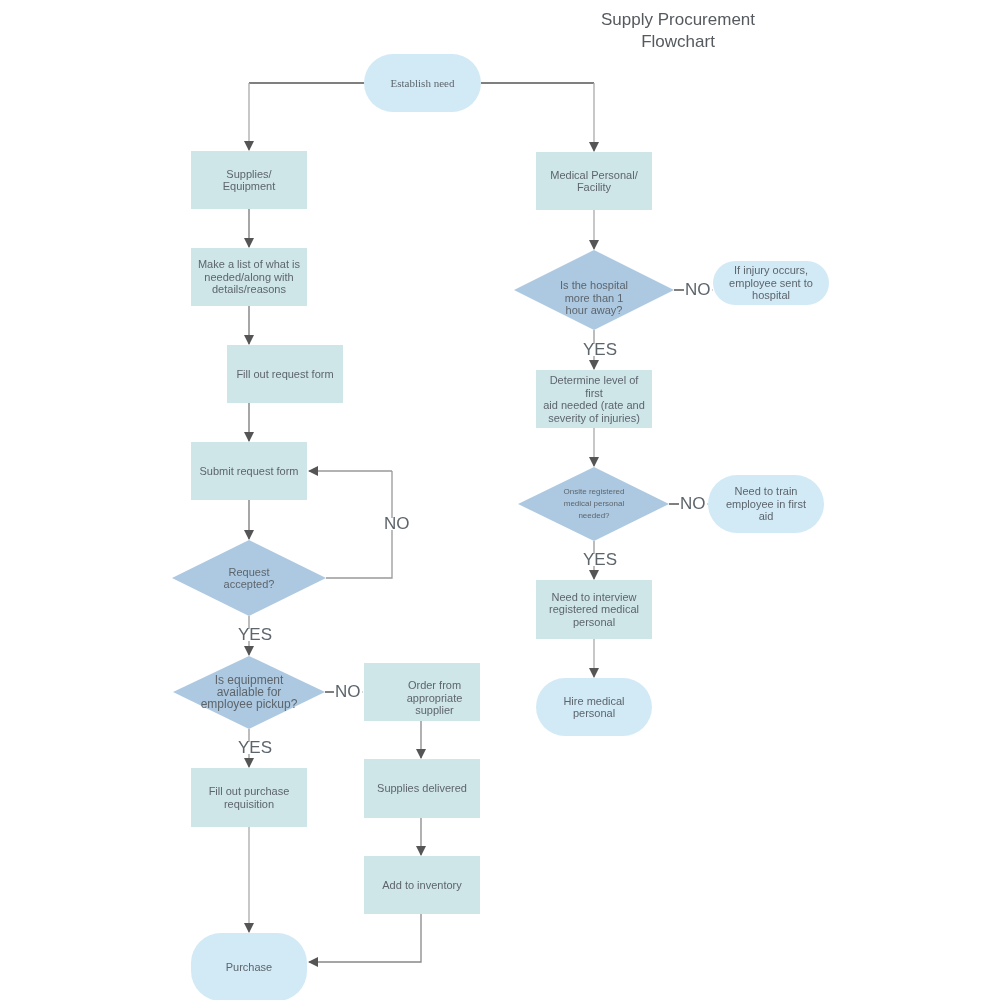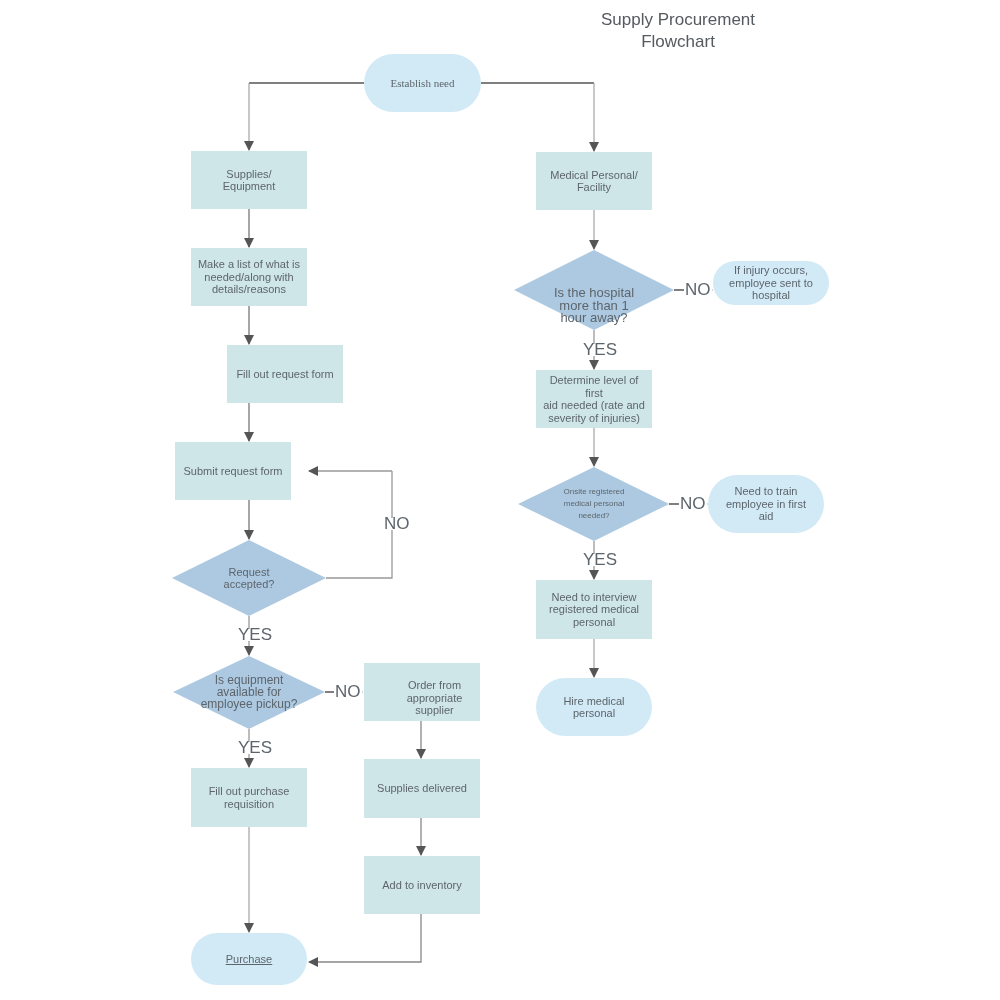--- a/index.html
+++ b/index.html
@@ -60,37 +60,37 @@
   </g>
 </svg>
 
 <div class="node term" style="left:364px;top:54px;width:117px;height:58px;font-family:Liberation Serif, serif;">Establish need</div>
 <div class="node rect" style="left:191px;top:151px;width:116px;height:58px;">Supplies/
 Equipment</div>
 <div class="node rect" style="left:191px;top:248px;width:116px;height:58px;">Make a list of what is
 needed/along with
 details/reasons</div>
 <div class="node rect" style="left:191px;top:345px;width:116px;height:58px;margin-left:36px;">Fill out request form</div>
-<div class="node rect" style="left:175px;top:442px;width:116px;height:58px;">Submit request form</div>
+<div class="node rect" style="left:191px;top:442px;width:116px;height:58px;">Submit request form</div>
 <div class="dtext" style="left:192px;top:560px;width:114px;height:36px;font-size:11px;line-height:12.5px;">Request
 accepted?</div>
 <div class="dtext" style="left:193px;top:674px;width:112px;height:36px;font-size:12px;line-height:12px;">Is equipment
 available for
 employee pickup?</div>
 <div class="node rect" style="left:191px;top:768px;width:116px;height:59px;">Fill out purchase
 requisition</div>
-<div class="node term" style="left:191px;top:933px;width:116px;height:52px;text-decoration:underline;">Purchase</div>
+<div class="node term" style="left:191px;top:933px;width:116px;height:68px;">Purchase</div>
 <div class="node rect" style="left:364px;top:663px;width:116px;height:58px;align-items:flex-start;padding-top:16px;padding-left:29px;">Order from appropriate
 supplier</div>
 <div class="node rect" style="left:364px;top:759px;width:116px;height:59px;align-items:flex-start;padding-top:23px;">Supplies delivered</div>
 <div class="node rect" style="left:364px;top:856px;width:116px;height:58px;">Add to inventory</div>
 
 <div class="node rect" style="left:536px;top:152px;width:116px;height:58px;">Medical Personal/
 Facility</div>
-<div class="dtext" style="left:540px;top:286px;width:108px;height:40px;font-size:13px;line-height:12.5px;">Is the hospital
+<div class="dtext" style="left:540px;top:278px;width:108px;height:40px;font-size:11px;line-height:12.5px;">Is the hospital
 more than 1
 hour away?</div>
 <div class="node term" style="left:713px;top:261px;width:116px;height:44px;">If injury occurs,
 employee sent to
 hospital</div>
 <div class="node rect" style="left:536px;top:370px;width:116px;height:58px;">Determine level of first
 aid needed (rate and
 severity of injuries)</div>
 <div class="dtext" style="left:540px;top:486px;width:108px;height:36px;font-size:8px;line-height:12px;">Onsite registered
 medical personal

